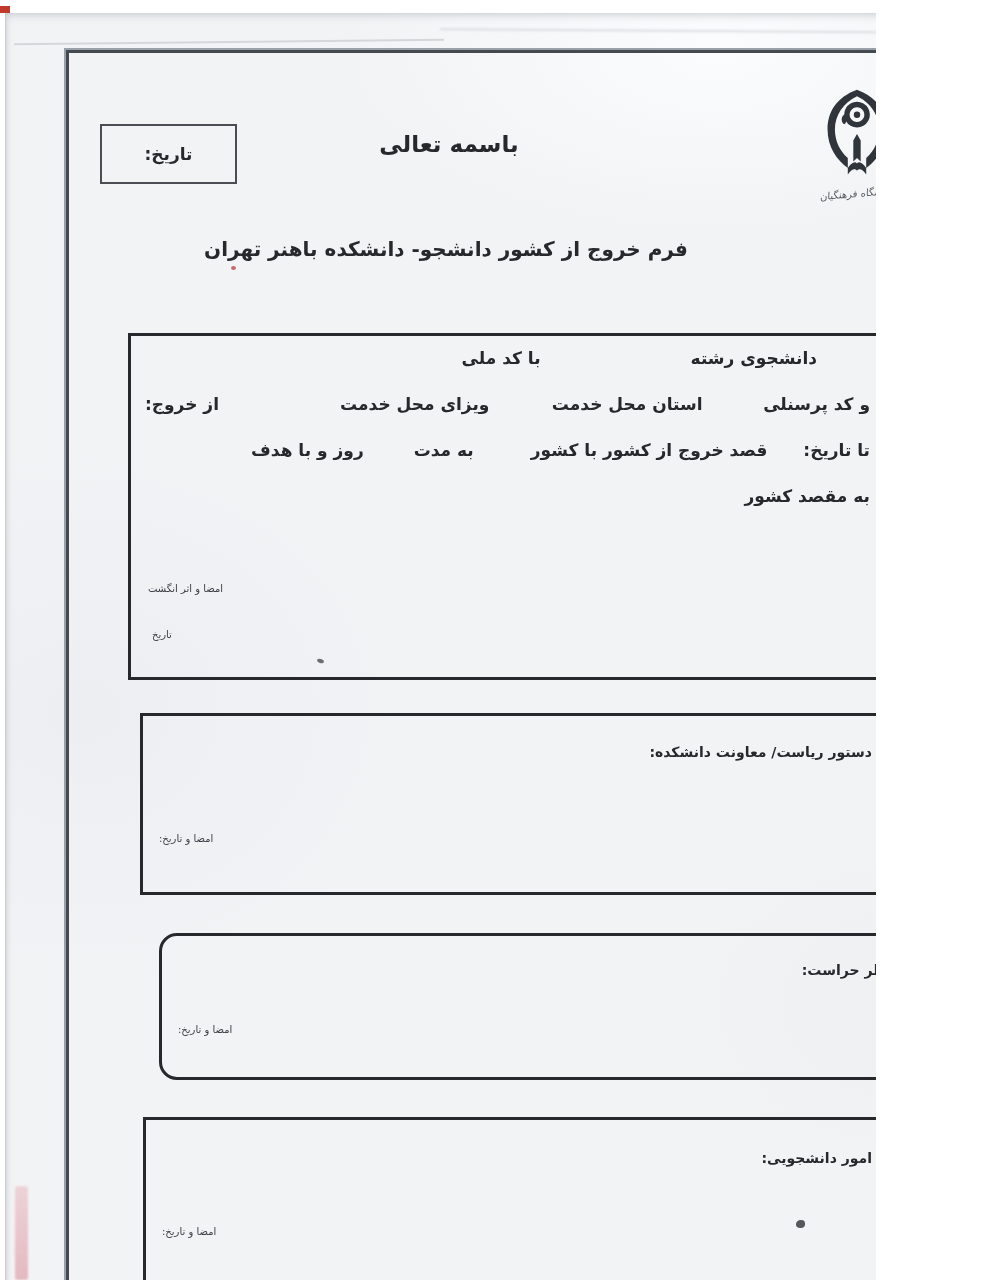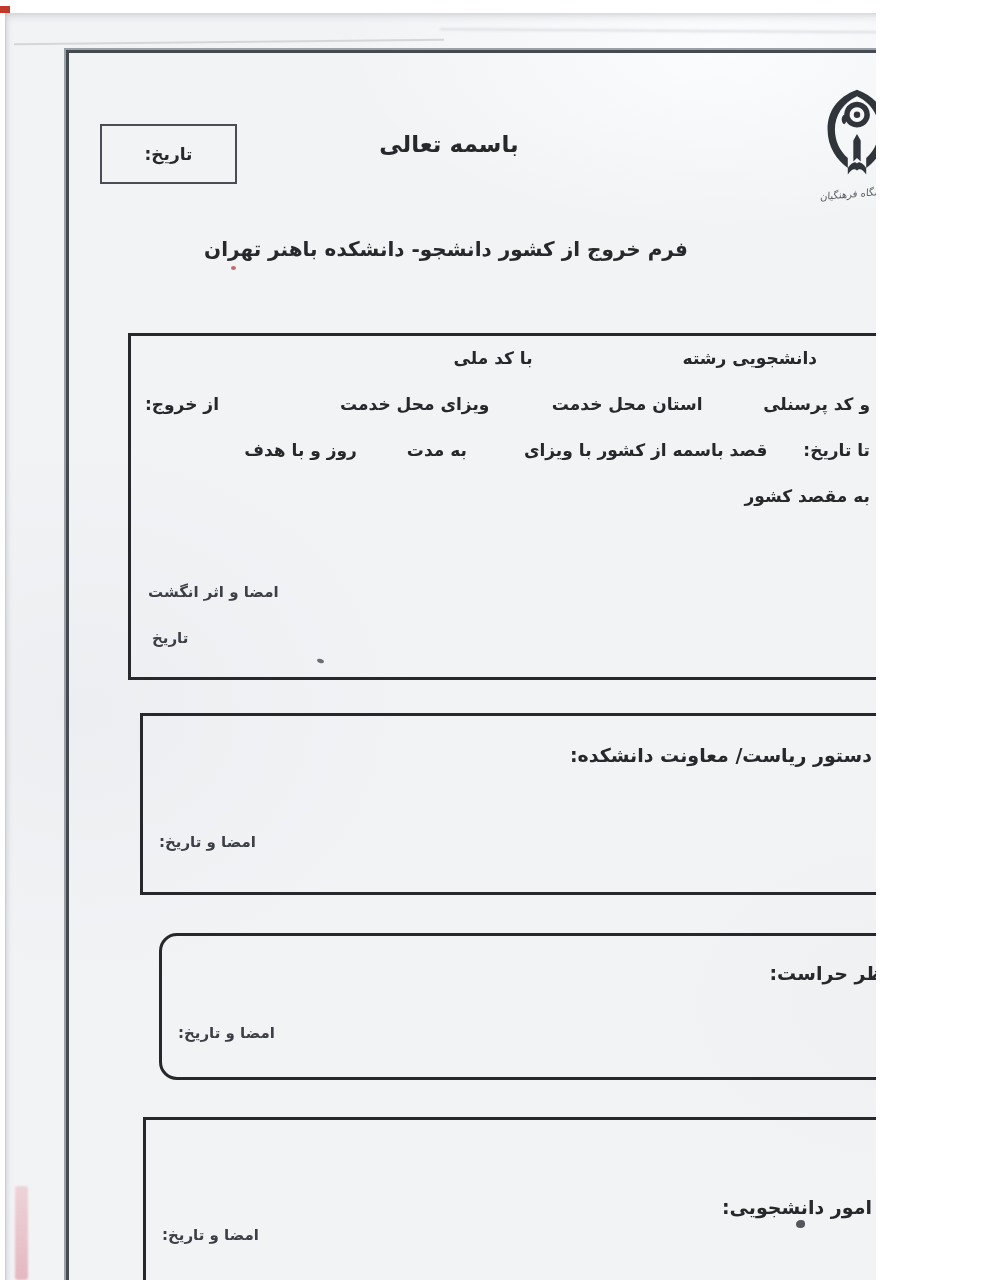--- a/index.html
+++ b/index.html
@@ -53,26 +53,26 @@
   .box{position:absolute;border:3px solid var(--ink,#26282b);background:transparent;}
   .box1{left:128px;top:333px;width:749px;height:341px;}
   .box2{left:140px;top:713px;width:743px;height:176px;}
   .box3{left:159px;top:933px;width:744px;height:141px;border-radius:18px;}
   .box4{left:143px;top:1117px;width:740px;height:200px;}
 
   .statement{position:absolute;top:12px;right:10px;left:14px;direction:rtl;}
   .line{display:flex;align-items:baseline;height:46px;font-size:17px;font-weight:bold;white-space:nowrap;}
   .blank{display:inline-block;height:1px;}
 
-  .small-label{position:absolute;font-size:15px;color:var(--muted-ink,#3c4046);direction:rtl;font-weight:700;}
+  .small-label{position:absolute;font-size:10px;color:var(--muted-ink,#3c4046);direction:rtl;font-weight:400;}
   .sig1{left:17px;top:247px;}
   .date1{left:21px;top:293px;text-align:center;}
 
-  .sec-title{position:absolute;right:14px;font-size:19px;font-weight:bold;direction:rtl;white-space:nowrap;}
-  .t2{top:28px;} .t3{top:26px;} .t4{top:30px;margin-top:46px;}
+  .sec-title{position:absolute;right:14px;font-size:14px;font-weight:bold;direction:rtl;white-space:nowrap;}
+  .t2{top:28px;} .t3{top:26px;} .t4{top:30px;}
   .sig2{left:16px;top:117px;} .sig3{left:16px;top:88px;} .sig4{left:16px;top:106px;}
 
   .red-dash{position:absolute;left:0;top:6px;width:10px;height:7px;background:var(--red-mark,#c0392b);}
   .red-dot{position:absolute;left:231px;top:266px;width:5px;height:4px;border-radius:50%;background:#b85058;opacity:.85;}
   .speck1{position:absolute;left:317px;top:659px;width:7px;height:4px;border-radius:50%;background:#6b6f74;transform:rotate(20deg);}
   .speck2{position:absolute;left:796px;top:1220px;width:9px;height:8px;border-radius:55% 45% 50% 50%;background:#54575c;}
   .pink-strip{position:absolute;left:15px;top:1186px;width:13px;height:94px;border-radius:3px;
     background:linear-gradient(#ecccd2,var(--pink-edge,#e2aab4));opacity:.8;filter:blur(1px);}
   .left-edge{position:absolute;left:5px;top:13px;width:1px;height:1267px;background:#c9ccd0;}
 </style>
@@ -108,37 +108,37 @@
     </svg>
     <span class="logo-caption">دانشگاه فرهنگیان</span>
   </div>
 
   <div class="form-title">فرم خروج از کشور دانشجو- دانشکده باهنر تهران</div>
 
   <div class="box box1">
     <div class="statement">
       <div class="line">
         <span class="blank" style="width:53px"></span>
-        <span>دانشجویی رشته</span>
+        <span>دانشجوی رشته</span>
         <span class="blank" style="width:150px"></span>
         <span>با کد ملی</span>
       </div>
       <div class="line">
         <span>و کد پرسنلی</span>
         <span class="blank" style="width:64px"></span>
         <span>استان محل خدمت</span>
         <span class="blank" style="width:66px"></span>
         <span>ویزای محل خدمت</span>
         <span class="blank" style="width:128px"></span>
         <span>از خروج:</span>
       </div>
       <div class="line">
         <span>تا تاریخ:</span>
         <span class="blank" style="width:36px"></span>
-        <span>قصد باسمه از کشور با ویزای</span>
+        <span>قصد خروج از کشور با کشور</span>
         <span class="blank" style="width:57px"></span>
         <span>به مدت</span>
         <span class="blank" style="width:50px"></span>
         <span>روز و با هدف</span>
       </div>
       <div class="line">
         <span>به مقصد کشور</span>
         <span class="blank" style="width:62px"></span>
       </div>
     </div>

